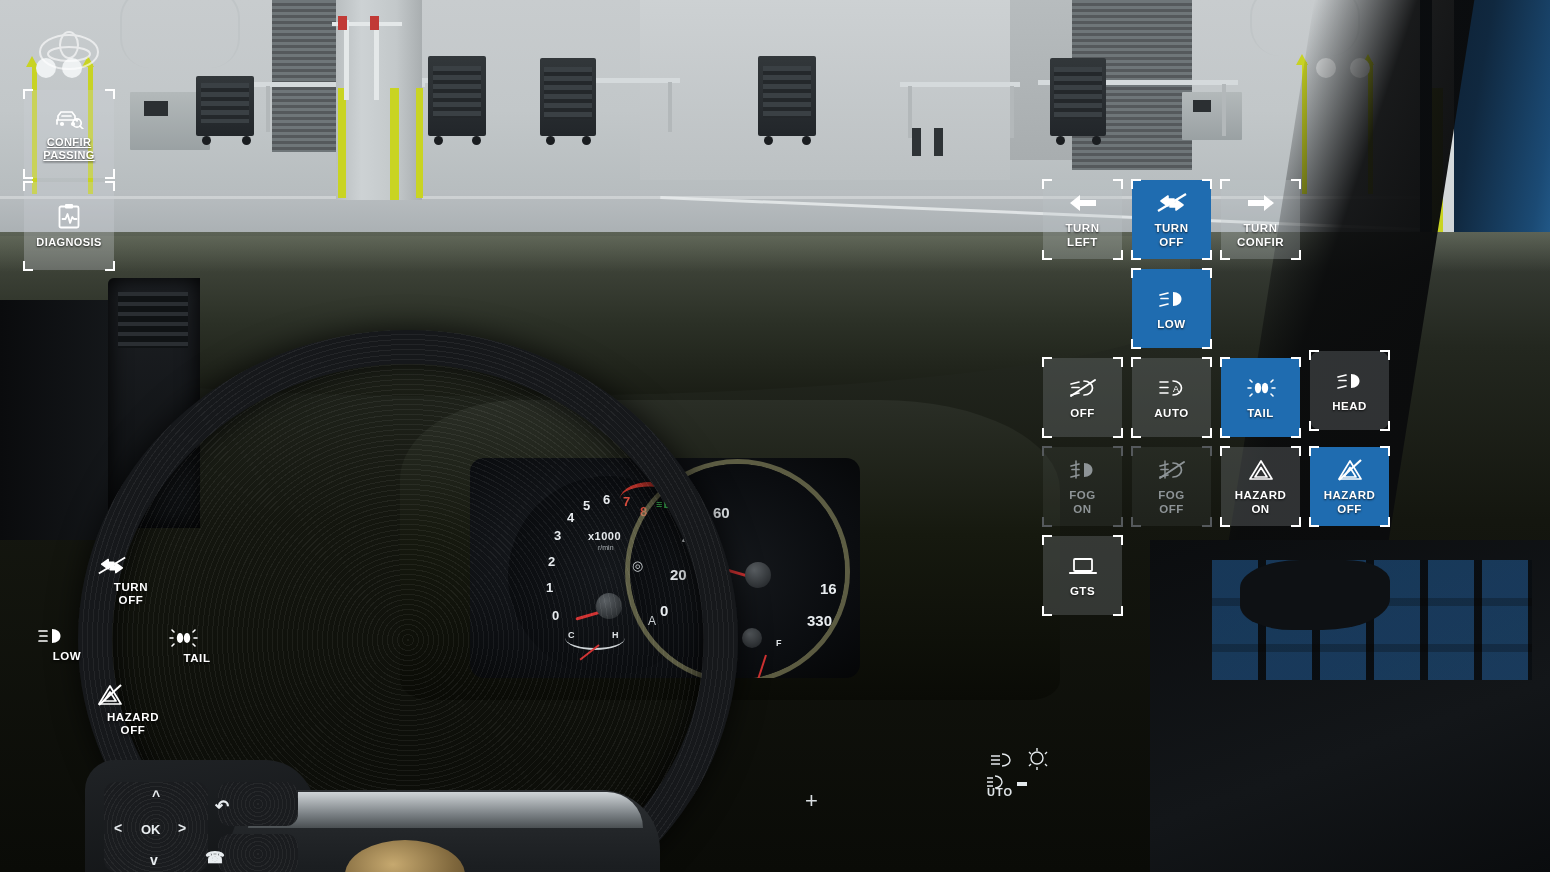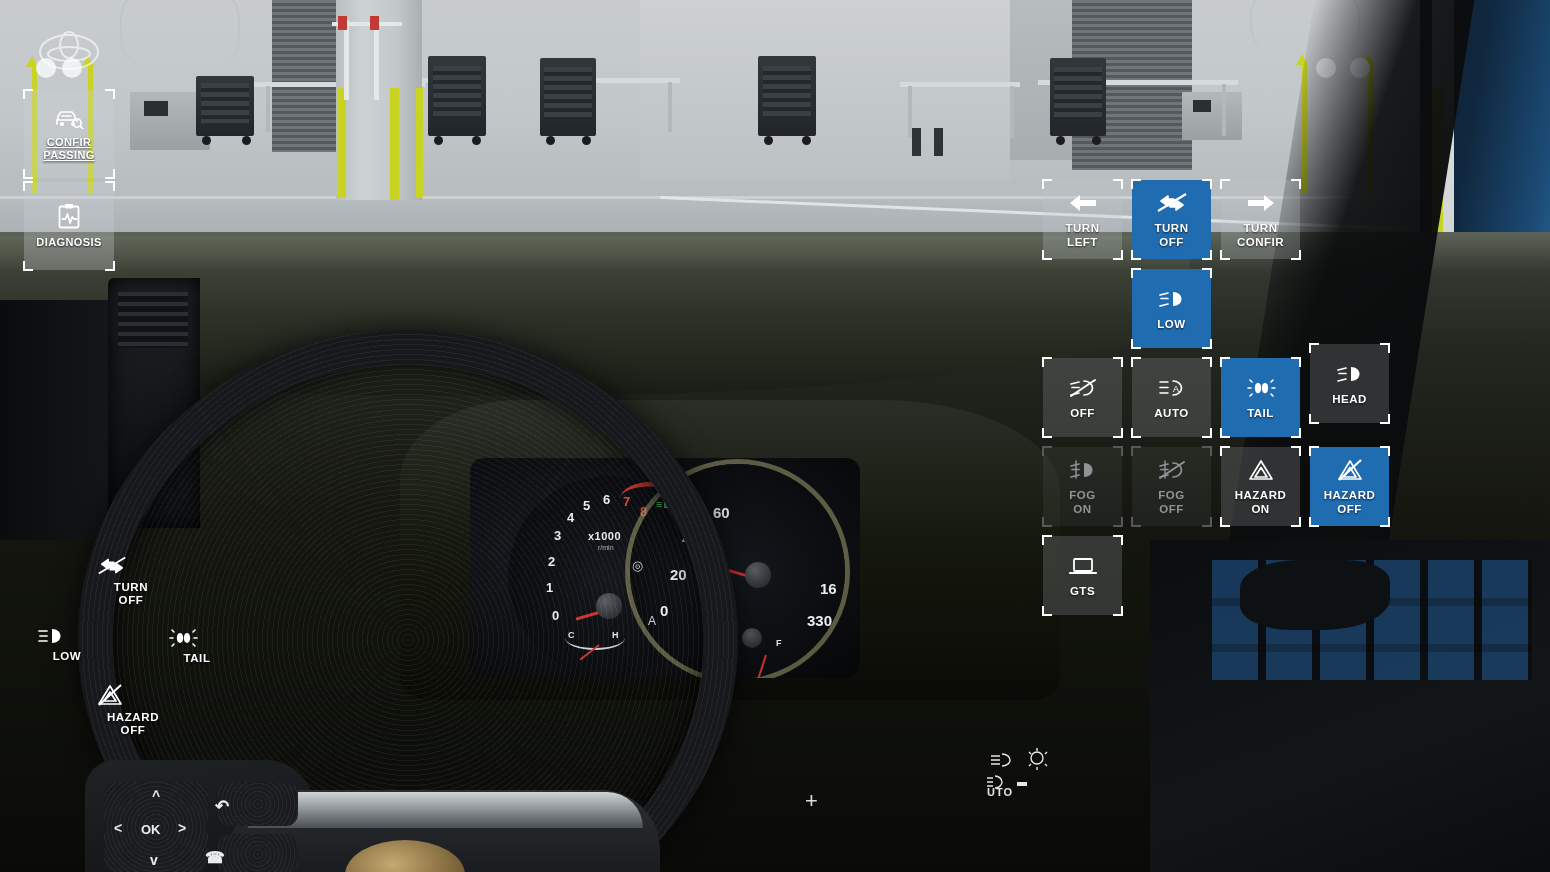--- a/index.html
+++ b/index.html
@@ -666,21 +666,21 @@
         <ellipse cx="15" cy="10" rx="3.2" ry="5.2" fill="#fff" stroke="none"></ellipse>
         <ellipse cx="22" cy="10" rx="3.2" ry="5.2" fill="#fff" stroke="none"></ellipse>
         <path d="M9 4L7 2M8 10H5M9 16L7 18M28 4l2-2M29 10h3M28 16l2 2"></path>
       </svg>
     </span>
     <div class="clabel">
       <div>TAIL</div>
     </div>
   </div>
 
-  <div class="cbtn shade" style="left:267px;top:164px;">
+  <div class="cbtn shade" style="left:267px;top:171px;border-radius:10px;">
     <div class="brk tl"></div>
       <div class="brk tr"></div>
     <div class="brk bl"></div>
       <div class="brk br"></div>
     <span class="cicon">
       <svg width="30" height="22" viewBox="0 0 30 20" fill="none" stroke="#fff" stroke-width="1.7" stroke-linecap="round">
         <path d="M16 3c5 0 8.5 3.2 8.5 7S21 17 16 17z" fill="#fff" stroke="none"></path>
         <path d="M11 4L3 6M11 9.5H4M11 15L3 17"></path>
       </svg>
     </span>

